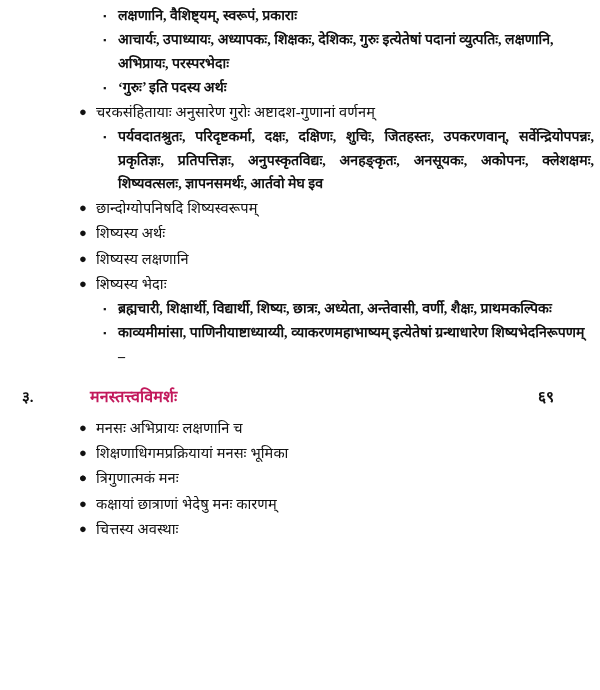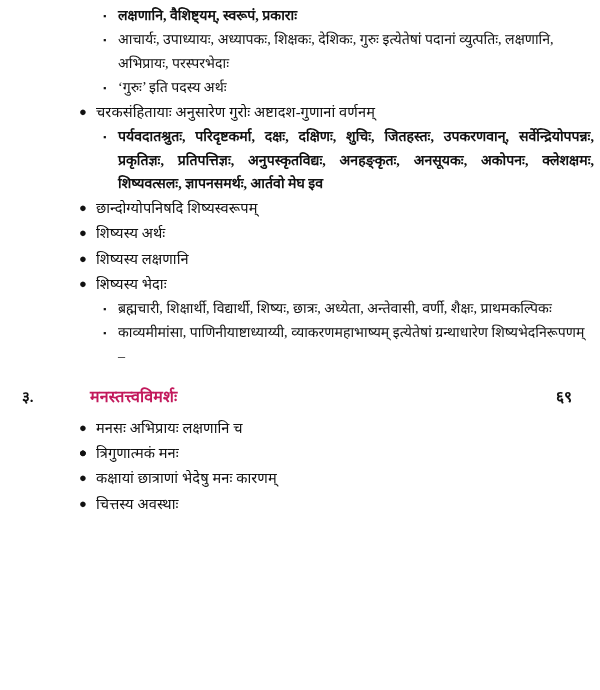--- a/index.html
+++ b/index.html
@@ -83,21 +83,21 @@
   }
 
   
   .item.l2.just > .txt {
     text-align: justify;
     text-justify: inter-word;
     text-align-last: left;
   }
   
   .item.l2.bold > .txt {
-    font-weight: normal;
+    font-weight: bold;
   }
 
   
   .section-row {
     position: relative;
     display: flex;
     align-items: baseline;
     margin-top: 16px;
     margin-bottom: 6px;
     padding-left: 22px;
@@ -119,21 +119,20 @@
     flex: 1 1 auto;
     letter-spacing: 0.2px;
     margin-left: 12px;
   }
   .section-page {
     font-weight: bold;
     font-size: 15.5px;
     line-height: 26px;
     color: #111111;
     flex: 0 0 auto;
-    text-align: right;
     min-width: 34px;
   }
 
   .spacer-top { height: 4px; }
 </style>
 </head>
 <body>
 
 <div class="page">
 
@@ -195,20 +194,21 @@
     <span class="section-page">६९</span>
   </div>
 
   <ul class="lvl1" id="section-list">
       <li class="item l1">
         <span class="bullet">●</span>
         <span class="txt">मनसः अभिप्रायः लक्षणानि च</span>
       </li>
       <li class="item l1">
         <span class="bullet">●</span>
+        <span class="txt">शिक्षणाधिगमप्रक्रियायां मनसः भूमिका</span>
       </li>
       <li class="item l1">
         <span class="bullet">●</span>
       </li>
       <li class="item l1">
         <span class="bullet">●</span>
         <span class="txt">त्रिगुणात्मकं मनः</span>
       </li>
       <li class="item l1">
         <span class="bullet">●</span>

